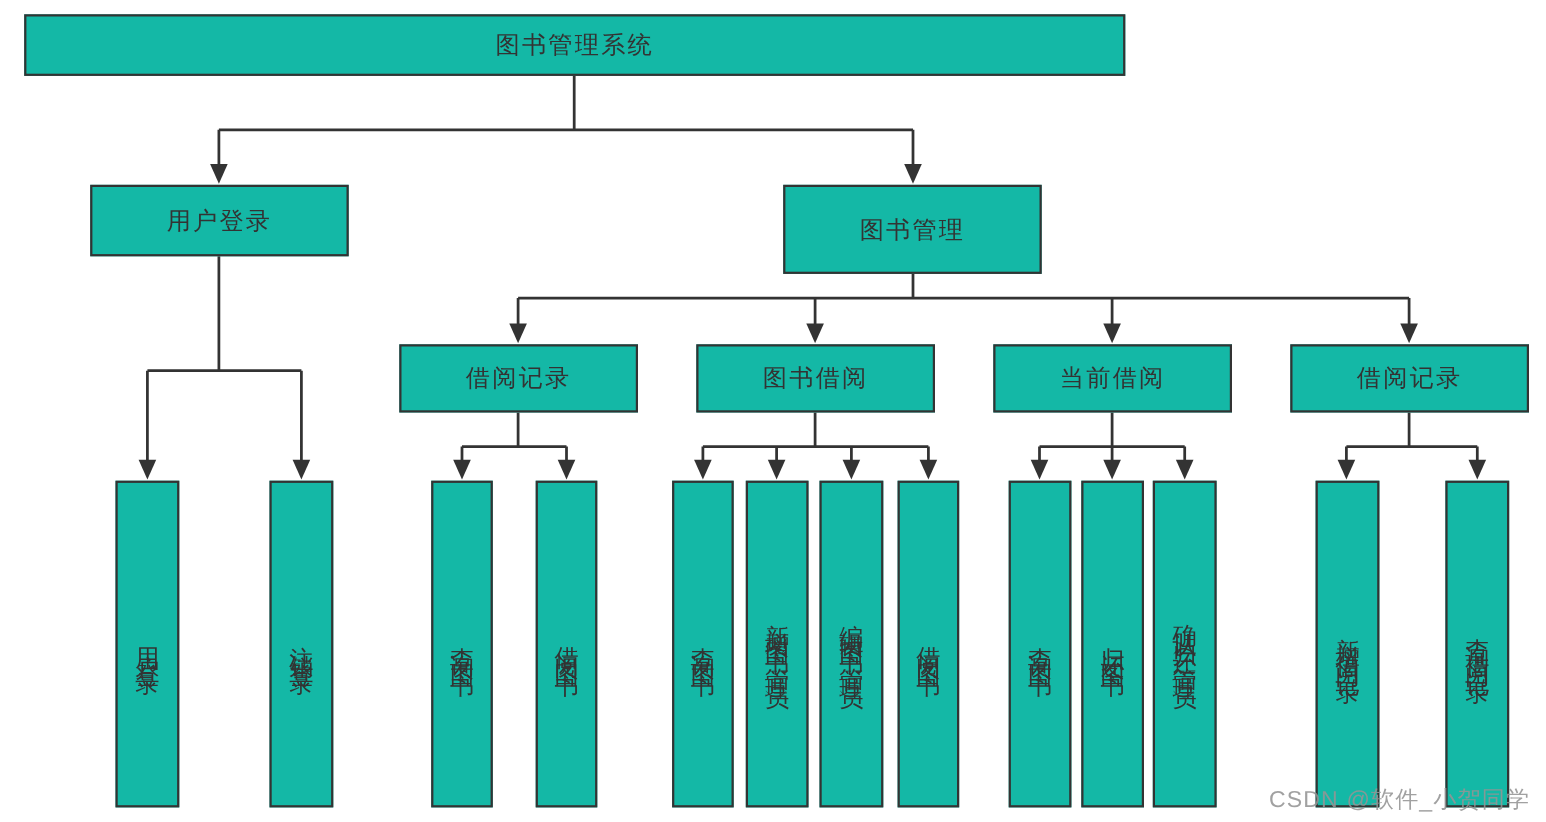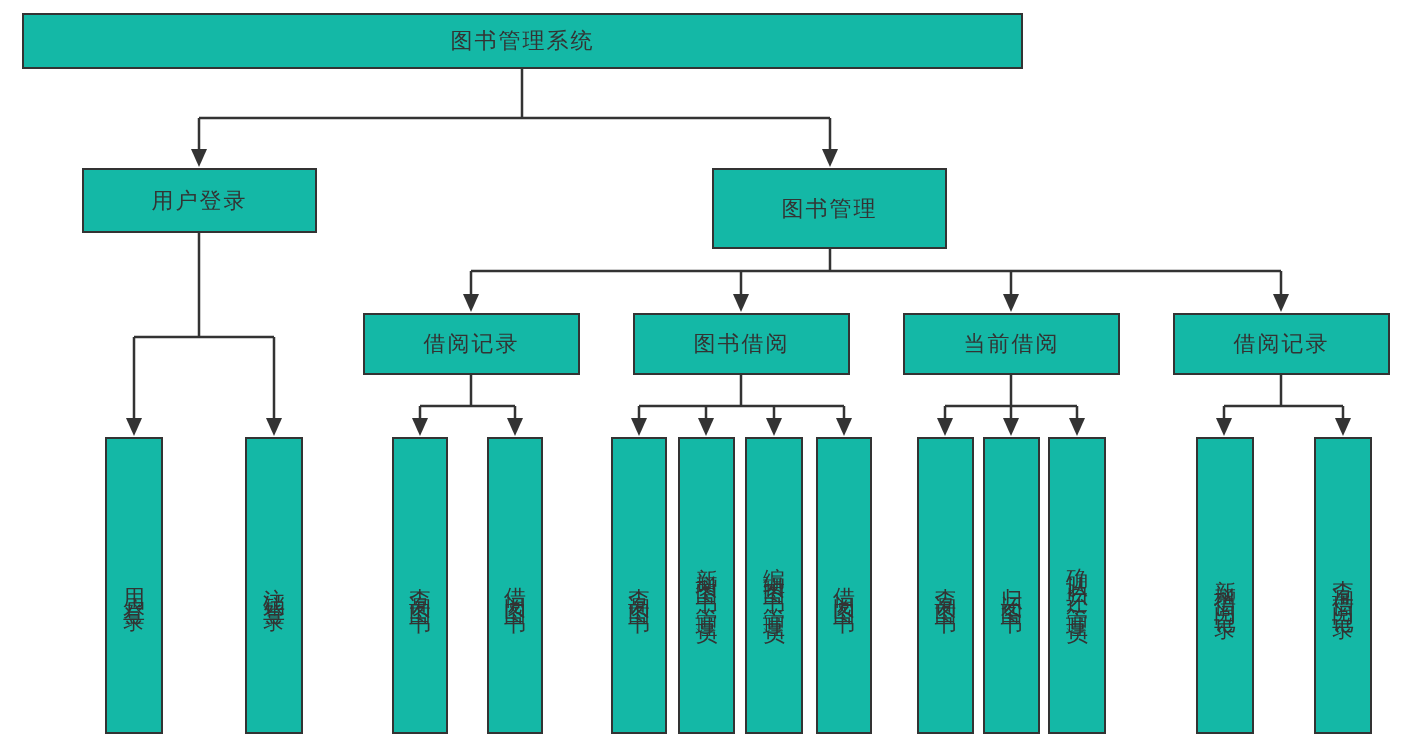--- a/index.html
+++ b/index.html
@@ -123,14 +123,15 @@
   <div class="node leaf" style="left:745px; top:437px; width:58px; height:297px;">编辑图书（管理员）</div>
   <div class="node leaf" style="left:816px; top:437px; width:56px; height:297px;">借阅图书</div>
 
   <div class="node leaf" style="left:917px; top:437px; width:57px; height:297px;">查询图书</div>
   <div class="node leaf" style="left:983px; top:437px; width:57px; height:297px;">归还图书</div>
   <div class="node leaf" style="left:1048px; top:437px; width:58px; height:297px;">确认归还（管理员）</div>
 
   <div class="node leaf" style="left:1196px; top:437px; width:58px; height:297px;">新增借阅记录</div>
   <div class="node leaf" style="left:1314px; top:437px; width:58px; height:297px;">查询借阅记录</div>
 
+  <div class="watermark">CSDN @软件_小贺同学</div>
 
 </div>
 
 </body></html>

